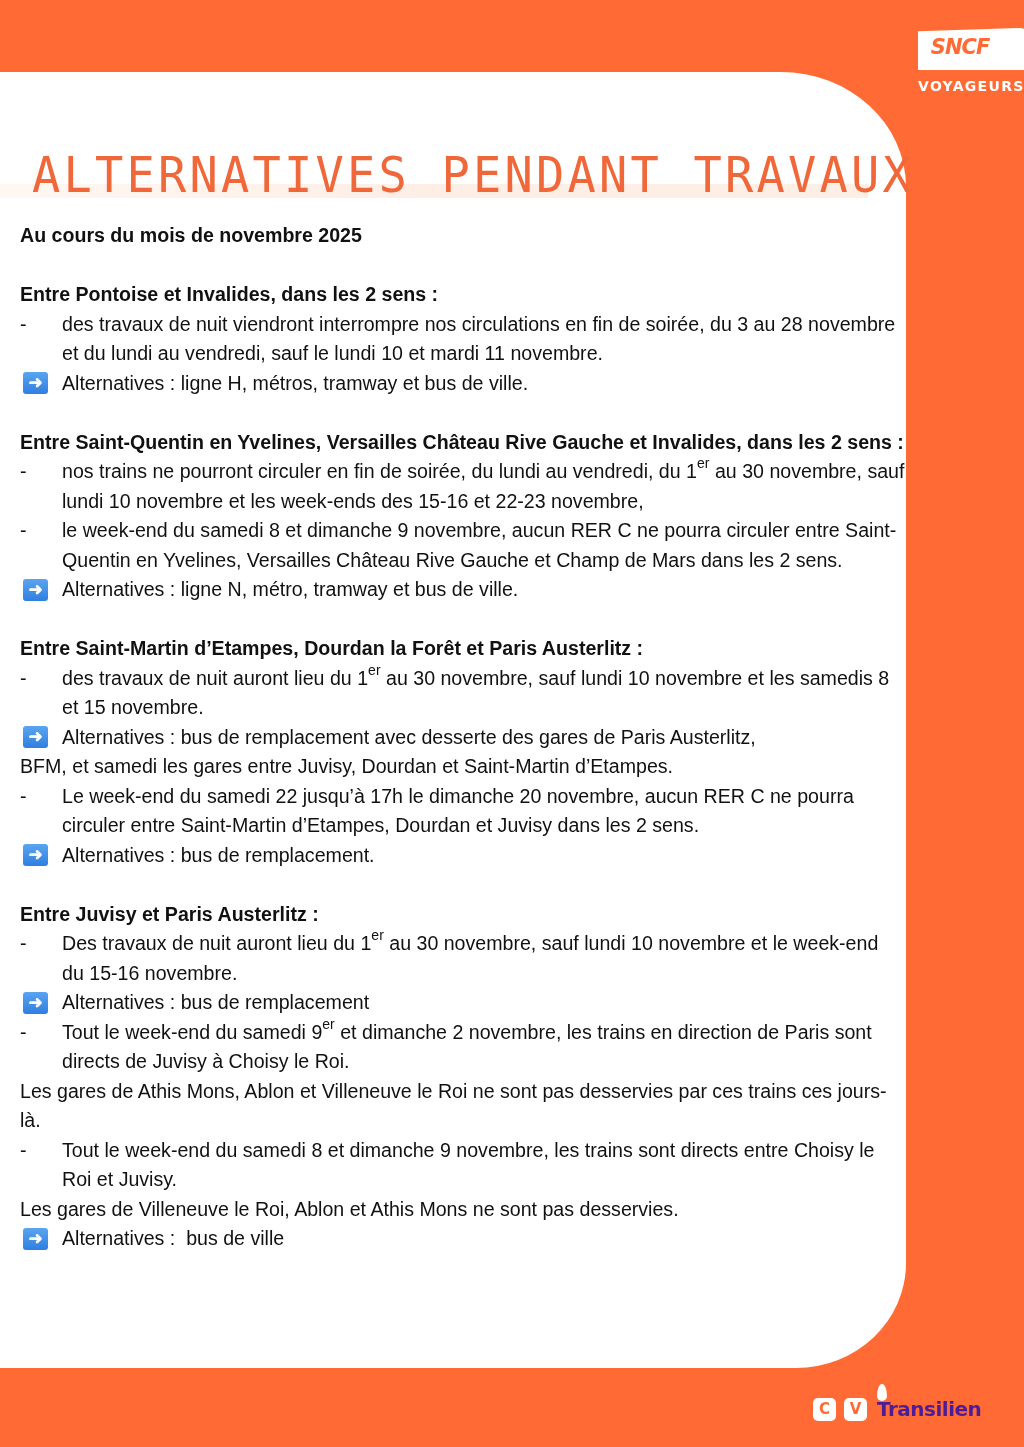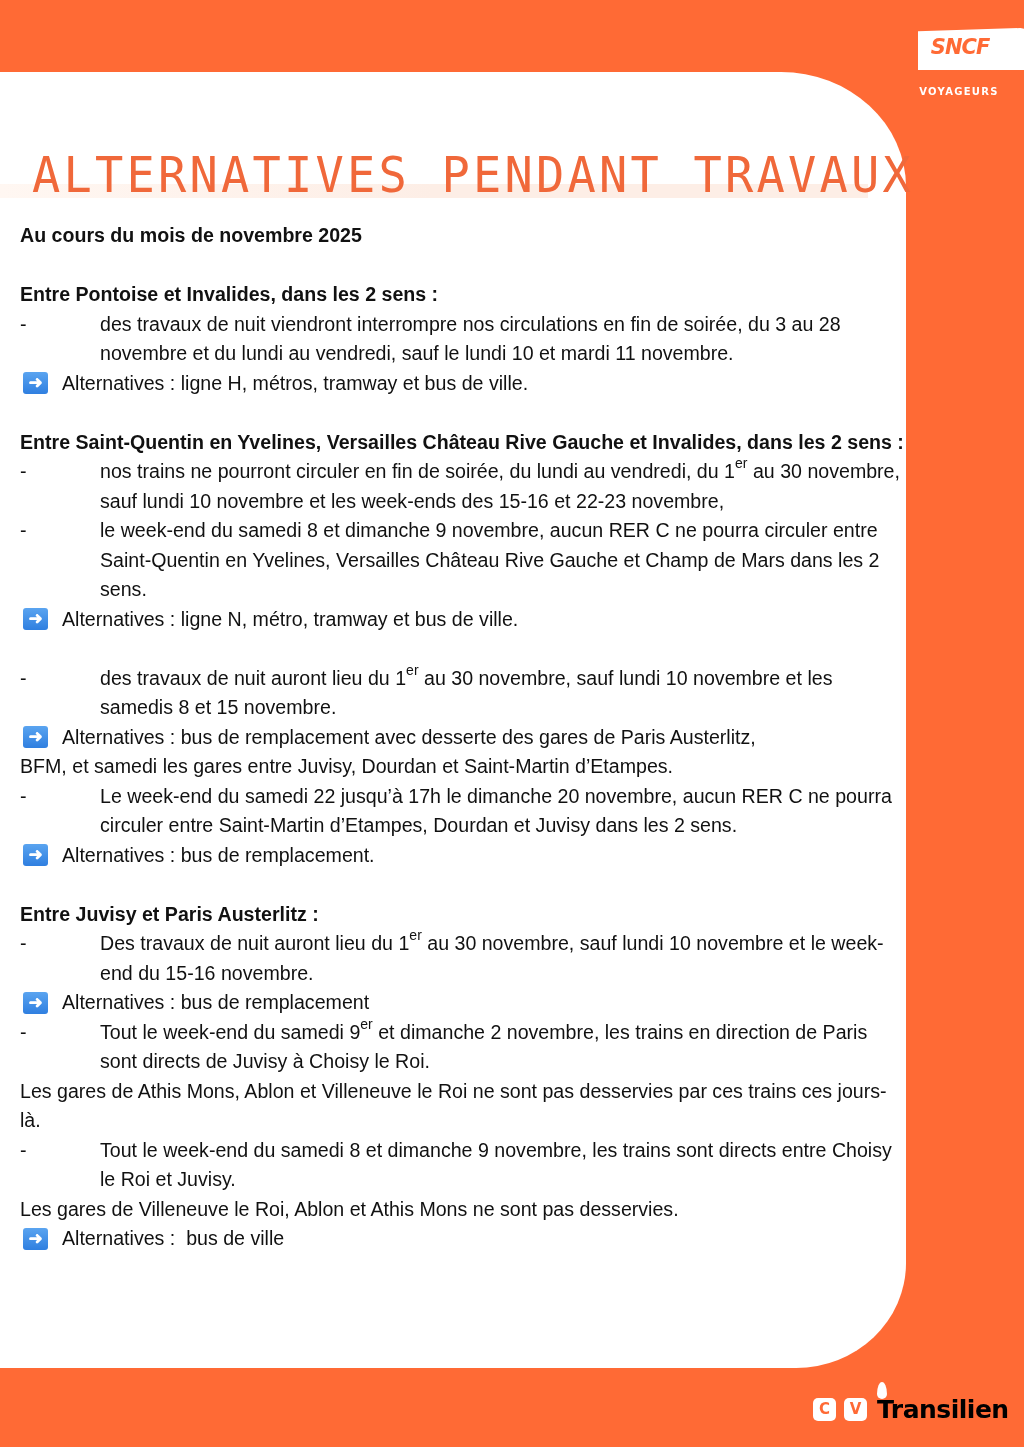--- a/index.html
+++ b/index.html
@@ -21,60 +21,60 @@
       position: relative; width: 80px; height: 42px; background: #fff;
       clip-path: polygon(0 8%, 80% 0, 100% 14%, 96% 100%, 0 100%);
       padding-left: 48px;
     }
     .logo-sncf .badge-text {
       position: absolute; left: 4px; top: 7px; width: 76px; text-align: center;
       font-family: "DejaVu Sans", sans-serif; font-style: italic; font-weight: bold;
       font-size: 21px; color: #ff6a35; letter-spacing: -1px;
     }
     .logo-sncf .sub {
-      margin-top: 16px; font-family: "DejaVu Sans", sans-serif; font-weight: bold;
-      font-size: 10px; color: #fff; letter-spacing: 1.3px; text-align: center; width: 82px;
+      margin-top: 8px; font-family: "DejaVu Sans", sans-serif; font-weight: bold;
+      font-size: 14px; color: #fff; letter-spacing: 1.3px; text-align: center; width: 82px;
     }
     .title-band {
       position: absolute; left: 0; top: 184px; width: 868px; height: 14px;
       background: linear-gradient(90deg, #fff7f2 0%, #fdeee6 50%, #fdeee6 100%);
     }
     .title {
       position: absolute; left: 32px; top: 146px;
       font-family: "DejaVu Sans Mono", monospace; font-size: 47px; font-weight: normal;
       color: #f0683a; letter-spacing: 3.2px; transform: scaleY(1.05); transform-origin: left top;
       white-space: nowrap;
     }
     .content {
       position: absolute; left: 20px; top: 221px; width: 885px;
       font-family: "Liberation Sans", sans-serif; font-size: 19.6px; line-height: 29.5px;
       color: #111;
     }
     .content .bold { font-weight: bold; }
     .gap { height: 29.5px; }
     .bullet { display: flex; }
     .bullet .dash { width: 42px; flex: none; }
-    .bullet .txt { flex: 1; margin-left: 38px; }
+    .bullet .txt { flex: 1; }
     .alt { display: flex; align-items: center; }
     .arrow-icon {
       display: inline-block; width: 25px; height: 22px; border-radius: 3px;
       background: linear-gradient(#5aa4f0, #2f7fe0); color: #fff; font-size: 17px;
       line-height: 22px; text-align: center; margin: 0 14px 0 3px; font-weight: bold;
     }
     sup { font-size: 14px; line-height: 0; position: relative; top: -2px; }
     .footer-logo {
       position: absolute; left: 813px; top: 1387px; height: 44px; display: flex; align-items: center;
     }
     .cv-box {
       width: 23px; height: 23px; border-radius: 5px; background: #fff; color: #ff6a35;
       font-weight: bold; font-size: 15px; line-height: 23px; text-align: center; margin-right: 8px;
       font-family: "DejaVu Sans", sans-serif;
     }
     .transilien {
-      color: #000000; font-family: "DejaVu Sans", sans-serif; font-size: 25px; font-weight: bold;
+      color: #4c1d95; font-family: "DejaVu Sans", sans-serif; font-size: 20px; font-weight: bold;
       letter-spacing: -0.5px; position: relative; margin-left: 2px;
     }
     .leaf {
       position: absolute; left: 0px; top: -13px; width: 10px; height: 17px; background: #fff;
       border-radius: 50% 50% 50% 50% / 70% 70% 30% 30%;
     }
   </style>
 </head>
 <body>
 
@@ -118,20 +118,21 @@
       <span class="txt">le week-end du samedi 8 et dimanche 9 novembre, aucun RER C ne pourra circuler entre Saint-Quentin en Yvelines, Versailles Château Rive Gauche et Champ de Mars dans les 2 sens.</span>
     </div>
     <div class="alt">
       <span class="arrow-icon">➜</span>
       <span>Alternatives : ligne N, métro, tramway et bus de ville.</span>
     </div>
   </div>
   <div class="gap"></div>
 
   <div>
+    <div class="bold">Entre Saint-Martin d’Etampes, Dourdan la Forêt et Paris Austerlitz :</div>
     <div class="bullet">
       <span class="dash">-</span>
       <span class="txt"><span>des travaux de nuit auront lieu du 1</span><sup>er</sup><span> au 30 novembre, sauf lundi 10 novembre et les samedis 8 et 15 novembre.</span></span>
     </div>
     <div class="alt">
       <span class="arrow-icon">➜</span>
       <span>Alternatives : bus de remplacement avec desserte des gares de Paris Austerlitz,</span>
     </div>
     <div>BFM, et samedi les gares entre Juvisy, Dourdan et Saint-Martin d’Etampes.</div>
     <div class="bullet">

